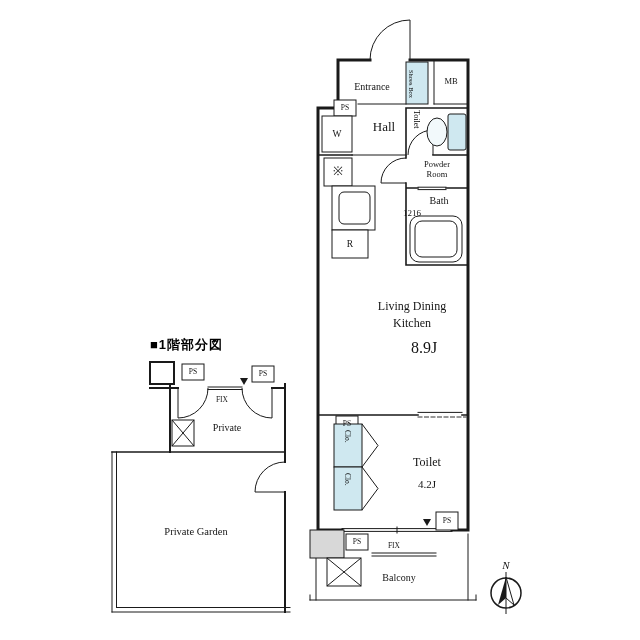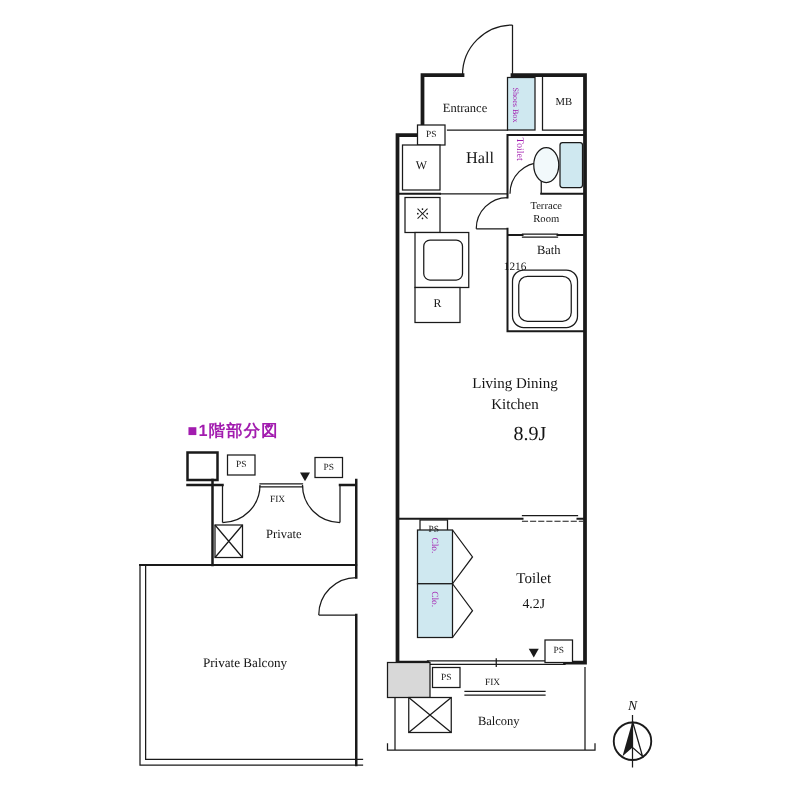--- a/index.html
+++ b/index.html
@@ -1,21 +1,21 @@
 <!DOCTYPE html>
 <html style="--wall: #1a1a1a; --accent_blue: #cfe8f0; --fixture_fill: #f2f9fb; --gray_fill: #d8d8d8; --background: #ffffff;"><head>
 <meta charset="utf-8">
 <style>
   html,body{margin:0;padding:0}
   body{width:640px;height:640px;position:relative;background:#fff;
        font-family:"Liberation Serif","DejaVu Serif",serif;overflow:hidden;color:#141414}
   svg.plan{position:absolute;left:0;top:0}
   .lbl{position:absolute;transform:translate(-50%,-50%);white-space:nowrap;
        text-align:center;color:#141414;line-height:1.15}
-  .anch{position:absolute;color:#a21caf;line-height:1.1}
+  .anch{position:absolute;color:#000000;line-height:1.1}
   .vert{writing-mode:vertical-lr;text-orientation:mixed;white-space:normal}
   .wrap{white-space:normal}
   .sub-title{font-family:"Liberation Sans","DejaVu Sans",sans-serif;font-weight:700;
              font-size:13px;letter-spacing:1px}
   .italic{font-style:italic}
 </style>
 </head>
 <body>
 
 <svg class="plan" width="640" height="640" viewBox="0 0 640 640">
@@ -85,21 +85,21 @@
   </g>
 </svg>
 
 <div class="lbl" style="left:372px;top:87px;font-size:10px">Entrance</div>
 <div class="anch vert" style="left:407px;top:64px;width:20px;height:40px;font-size:6.5px;line-height:9px;text-align:center">Shoes Box</div>
 <div class="lbl" style="left:451px;top:82px;font-size:8.5px">MB</div>
 <div class="lbl" style="left:345px;top:108px;font-size:7.5px">PS</div>
 <div class="lbl" style="left:337px;top:134px;font-size:9.5px">W</div>
 <div class="lbl" style="left:384px;top:127px;font-size:13px">Hall</div>
 <div class="anch vert" style="left:411px;top:110px;height:46px;font-size:8px">Toilet</div>
-<div class="lbl wrap" style="left:437px;top:170px;font-size:8.5px;width:48px">Terrace Room</div>
+<div class="lbl wrap" style="left:437px;top:170px;font-size:8.5px;width:48px">Powder Room</div>
 <div class="lbl" style="left:439px;top:201px;font-size:10px">Bath</div>
 <div class="lbl" style="left:412px;top:213px;font-size:9px">1216</div>
 <div class="lbl" style="left:338px;top:172px;font-size:12px">※</div>
 <div class="lbl" style="left:350px;top:244px;font-size:9.5px">R</div>
 <div class="lbl" style="left:412px;top:307px;font-size:12px">Living Dining</div>
 <div class="lbl" style="left:412px;top:324px;font-size:12px">Kitchen</div>
 <div class="lbl" style="left:424px;top:348px;font-size:16px">8.9J</div>
 <div class="lbl" style="left:347px;top:424px;font-size:7.5px">PS</div>
 <div class="anch vert" style="left:343px;top:430px;height:34px;font-size:7.5px">Clo.</div>
 <div class="anch vert" style="left:343px;top:473px;height:34px;font-size:7.5px">Clo.</div>
@@ -108,15 +108,15 @@
 <div class="lbl" style="left:447px;top:521px;font-size:7.5px">PS</div>
 <div class="lbl" style="left:357px;top:542px;font-size:7.5px">PS</div>
 <div class="lbl" style="left:394px;top:546px;font-size:7.5px">FIX</div>
 <div class="lbl" style="left:399px;top:578px;font-size:10px">Balcony</div>
 
 <div class="anch sub-title" style="left:150px;top:338px">■1階部分図</div>
 <div class="lbl" style="left:193px;top:372px;font-size:7.5px">PS</div>
 <div class="lbl" style="left:263px;top:374px;font-size:7.5px">PS</div>
 <div class="lbl" style="left:222px;top:400px;font-size:7.5px">FIX</div>
 <div class="lbl" style="left:227px;top:428px;font-size:10px">Private</div>
-<div class="lbl" style="left:196px;top:532px;font-size:10.5px">Private Balcony</div>
+<div class="lbl" style="left:196px;top:532px;font-size:10.5px">Private Garden</div>
 
 <div class="lbl italic" style="left:506px;top:565px;font-size:11px">N</div>
 
 </body></html>

